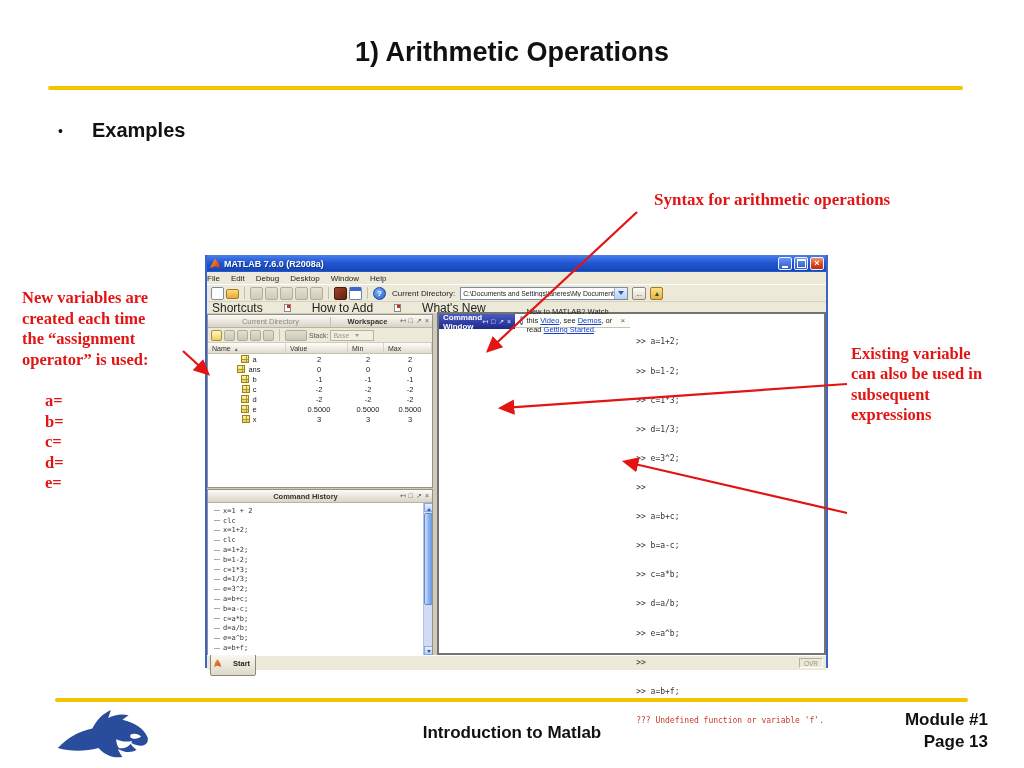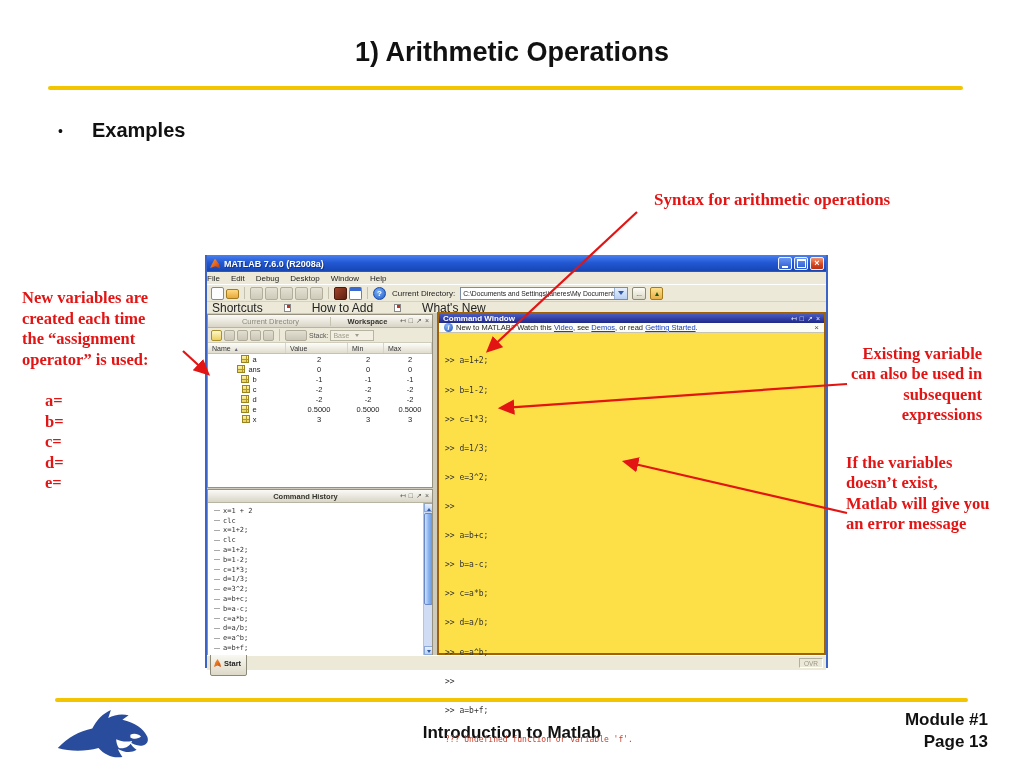--- a/index.html
+++ b/index.html
@@ -15,21 +15,21 @@
   .rule.top { left:48px; top:86px; width:915px; }
   .rule.bottom { left:55px; top:698px; width:913px; }
   .bullet-dot { position:absolute; left:58px; top:123px; font-size:14px; color:#111; }
   .bullet-text { position:absolute; left:92px; top:119px; font-size:20px; font-weight:bold; color:#111; }
 
   
   .ann { position:absolute; color:#e21414; font-weight:bold;font-family:Liberation Serif, serif; }
   .ann-syntax { left:654px; top:190px; font-size:17px; }
   .ann-newvars { left:22px; top:288px; font-size:16.5px; line-height:20.5px; }
   .ann-newvars .items { margin-top:21px; margin-left:23px; }
-  .ann-existing { left:851px; top:344px; font-size:16.5px; line-height:20.4px;text-align:right; }
+  .ann-existing { left:851px; top:344px; font-size:16.5px; line-height:20.4px; }
   .ann-error { left:846px; top:453px; font-size:16.5px; line-height:20.4px; }
   .arrows { position:absolute; left:0; top:0; width:1024px; height:768px;
             pointer-events:none; z-index:60; }
 
   
   .matlab { position:absolute; left:205px; top:255px; width:623px; height:413px;
             background:#ece9d8; border:2px solid #3a64c8; border-top:none;
             font-family:"Liberation Sans", sans-serif; z-index:10; }
   .mtitle { height:17px; display:flex; align-items:center; padding:0 2px 0 3px;
             background:linear-gradient(180deg,#4a80ee 0%,#2258d4 45%,#1747b4 92%,#2b63dd 100%); }
@@ -127,41 +127,41 @@
   .sbtn { position:absolute; left:0; width:9px; height:9px;
           background:linear-gradient(180deg,#e8f0fc,#b8d0f4); border:1px solid #8aa8d8; }
   .sbtn.up { top:0; } .sbtn.down { bottom:0; }
   .sbtn::after { content:""; position:absolute; left:1.5px; border:2.5px solid transparent; }
   .sbtn.up::after { top:2px; border-bottom:3.5px solid #3058a8; }
   .sbtn.down::after { top:3px; border-top:3.5px solid #3058a8; }
   .sthumb { position:absolute; left:0; top:10px; width:9px; height:92px;
             background:linear-gradient(90deg,#cfe2fb,#8cb4f0 50%,#6898e0); border:1px solid #6888c8; border-radius:2px; }
 
   .cw { position:absolute; left:230px; top:-2px; right:0; height:343px;
-        background:#fde047; border:2px solid #a16207; display:flex; flex-direction:column; }
+        background:#ffffff; border:2px solid #737373; display:flex; flex-direction:row; }
   .cwtitle { height:15px; display:flex; align-items:center; padding:0 4px;
              background:linear-gradient(180deg,#4a5cc0,#2a379c 70%,#202a84); }
   .cwtitle .txt { flex:1; color:#fff; font-size:8px; font-weight:bold; }
   .cwtitle .pbtns { color:#e8ecff; }
   .cwinfo { height:14px; display:flex; align-items:center; gap:3px; padding:0 5px;
             background:#fdfdf8; border-bottom:1px solid #c8c4b4; font-size:7.5px; color:#222; }
   .iinfo { width:9px; height:9px; border-radius:50%; background:radial-gradient(circle at 38% 32%,#8ab8f8,#1c50c0);
            color:#fff; font-size:7px; font-weight:bold; font-style:italic;
            display:flex; align-items:center; justify-content:center; }
   .cwinfo a { color:#1840c8; text-decoration:underline; }
   .cwinfo .spacer { flex:1; }
   .cwinfo .x { color:#555; font-size:8px; }
   .cwbody { flex:1; padding:4px 0 0 6px; font-family:"DejaVu Sans Mono", monospace;
             font-size:8px; line-height:9.7px; color:#333; white-space:pre; }
   .cwline { min-height:9.7px; }
   .cwline.err { color:#c83c28; }
 
   .mstatus { height:15px; display:flex; align-items:center; padding:0 3px;
              background:#ece9d8; border-top:1px solid #fff; }
-  .startbtn { height:25px; display:flex; align-items:center; gap:3px; padding:0 5px 0 3px;
+  .startbtn { height:25px; display:flex; align-items:center; gap:12px; padding:0 5px 0 3px;
               background:linear-gradient(180deg,#fdfdf8,#ddd9c8); border:1px solid #8d8978;
               border-radius:2px; font-size:7.5px; font-weight:bold; color:#222; }
   .flame { width:7px; height:8px; background:linear-gradient(135deg,#ff9a2e,#c84a10);
            clip-path:polygon(50% 0,90% 60%,100% 100%,50% 80%,0 100%,18% 45%); }
   .mstatus .spacer { flex:1; }
   .ovr { width:24px; height:10px; border:1px solid #b4b0a0; border-right-color:#fff; border-bottom-color:#fff;
          font-size:6.5px; color:#9a9688; display:flex; align-items:center; justify-content:center; }
 
   
   .footer-center { position:absolute; left:0; top:723px; width:100%; text-align:center;
@@ -196,26 +196,20 @@
     </div>
   </div>
 
   <div class="ann ann-existing">
     <div>Existing variable</div>
     <div>can also be used in</div>
     <div>subsequent</div>
     <div>expressions</div>
   </div>
 
-  <div class="ann ann-error">
-    <div>If the variables</div>
-    <div>doesn’t exist,</div>
-    <div>Matlab will give you</div>
-    <div>an error message</div>
-  </div>
 
   <div class="matlab">
 
     <div class="mtitle">
       <span class="mat-ico"></span>
       <span class="txt">MATLAB 7.6.0 (R2008a)</span>
       <span class="wbtn min"></span>
       <span class="wbtn max"></span>
       <span class="wbtn close">×</span>
     </div>

